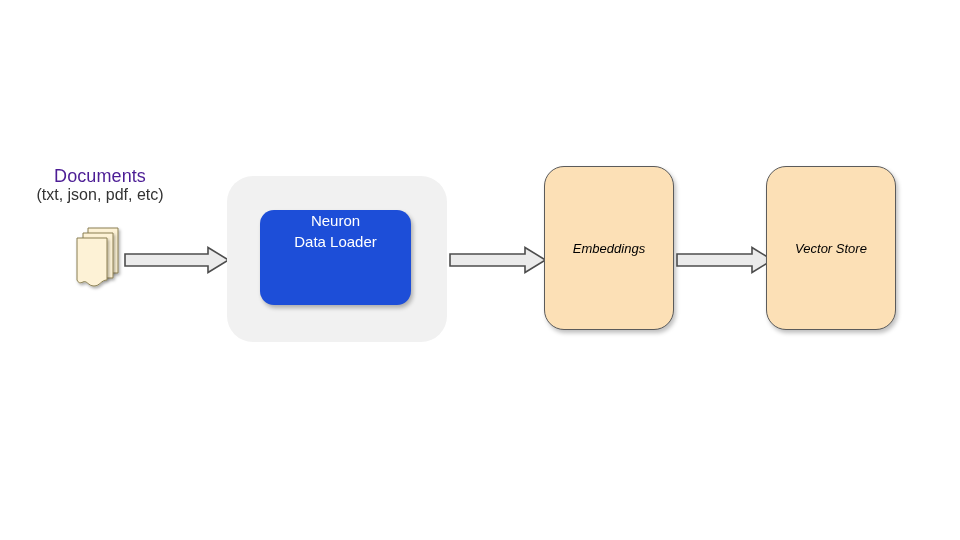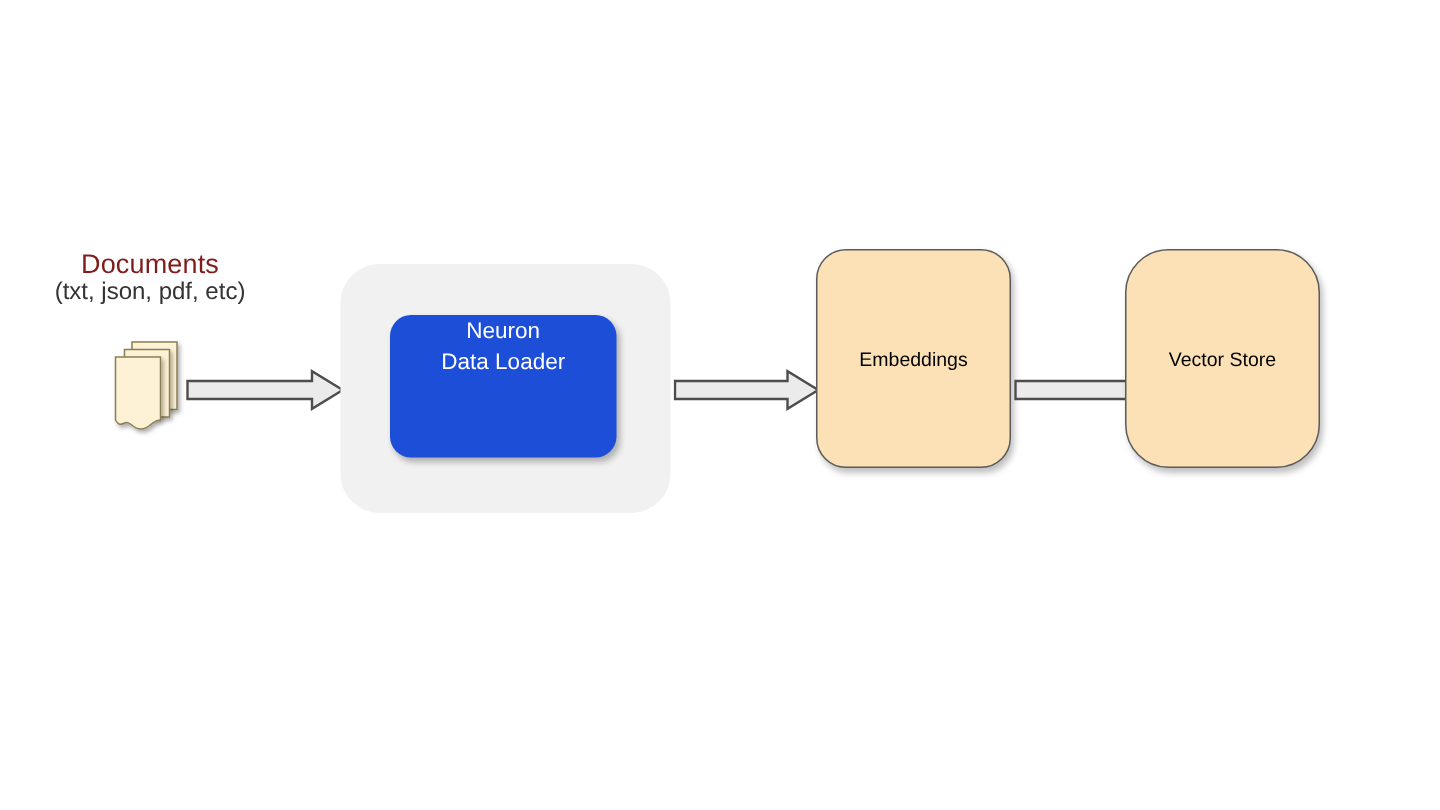--- a/index.html
+++ b/index.html
@@ -23,21 +23,21 @@
   
   .doc-label-group {
     position: absolute;
     left: 30px;
     top: 165px;
     width: 140px;
     text-align: center;
   }
   .doc-title {
     font-size: 18px;
-    color: #7f1d1d;
+    color: #4c1d95;
     line-height: 22px;
     letter-spacing: 0.1px;
   }
   .doc-subtitle {
     font-size: 16px;
     color: #333333;
     line-height: 14px;
     margin-top: 1px;
   }
 
@@ -82,38 +82,39 @@
     line-height: 21px;
     text-align: center;
     white-space: pre-line;
   }
 
   
   .peach-box {
     position: absolute;
     top: 166px;
     width: 130px;
-    height: 146px;
+    height: 164px;
     background: #fce0b6;
     border: 1px solid #5b5b5b;
     border-radius: 20px;
     box-shadow: 2px 3px 4px rgba(0,0,0,0.25);
     display: flex;
     align-items: center;
     justify-content: center;
     box-sizing: border-box;
+    font-style: italic;
   }
   .peach-box-text {
     color: #000000;
     font-size: 13px;
     line-height: 17px;
     text-align: center;
   }
   #box-embeddings { left: 544px; }
-  #box-vector-store { left: 750px; border-radius: 29px; }
+  #box-vector-store { left: 766px; }
 
   
   .block-arrow {
     position: absolute;
     top: 246px;
     height: 28px;
   }
   .block-arrow svg { display: block; }
   #arrow-1 { left: 124px; width: 106px; }
   #arrow-2 { left: 449px; width: 98px; }

